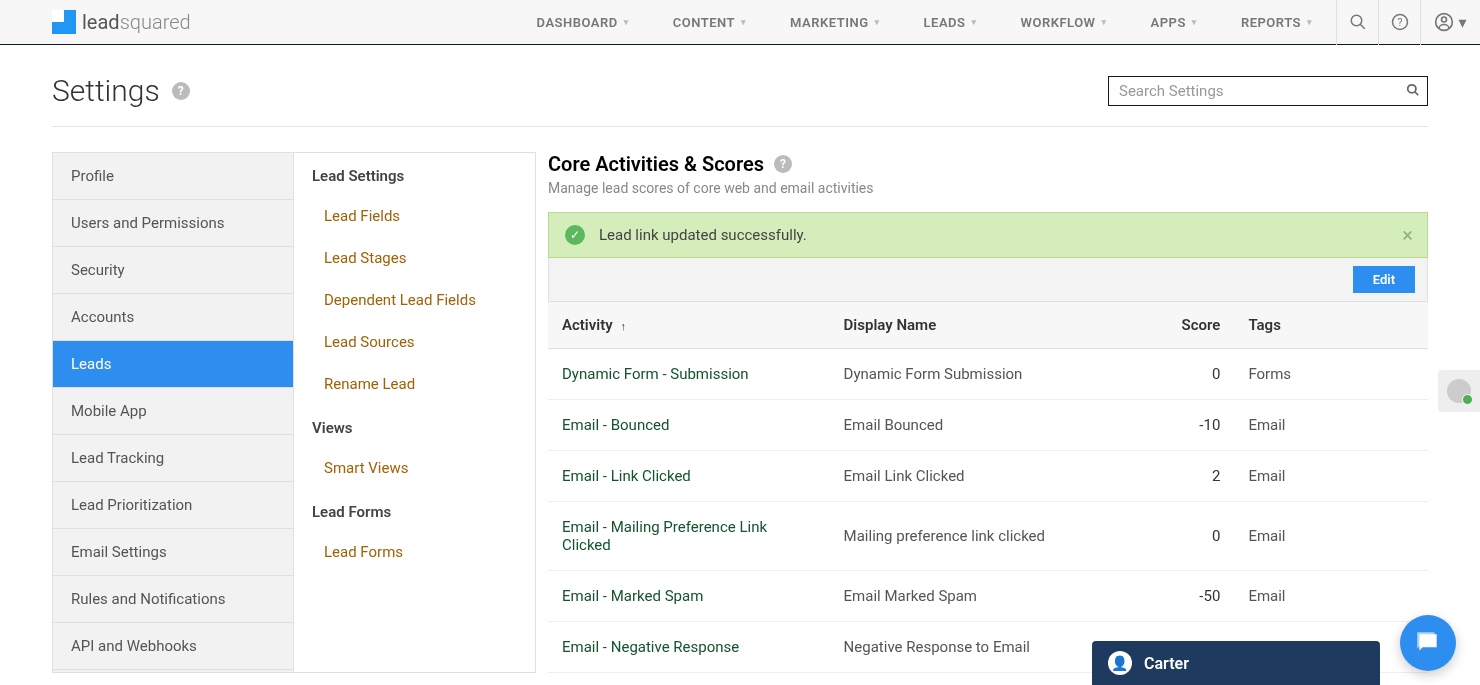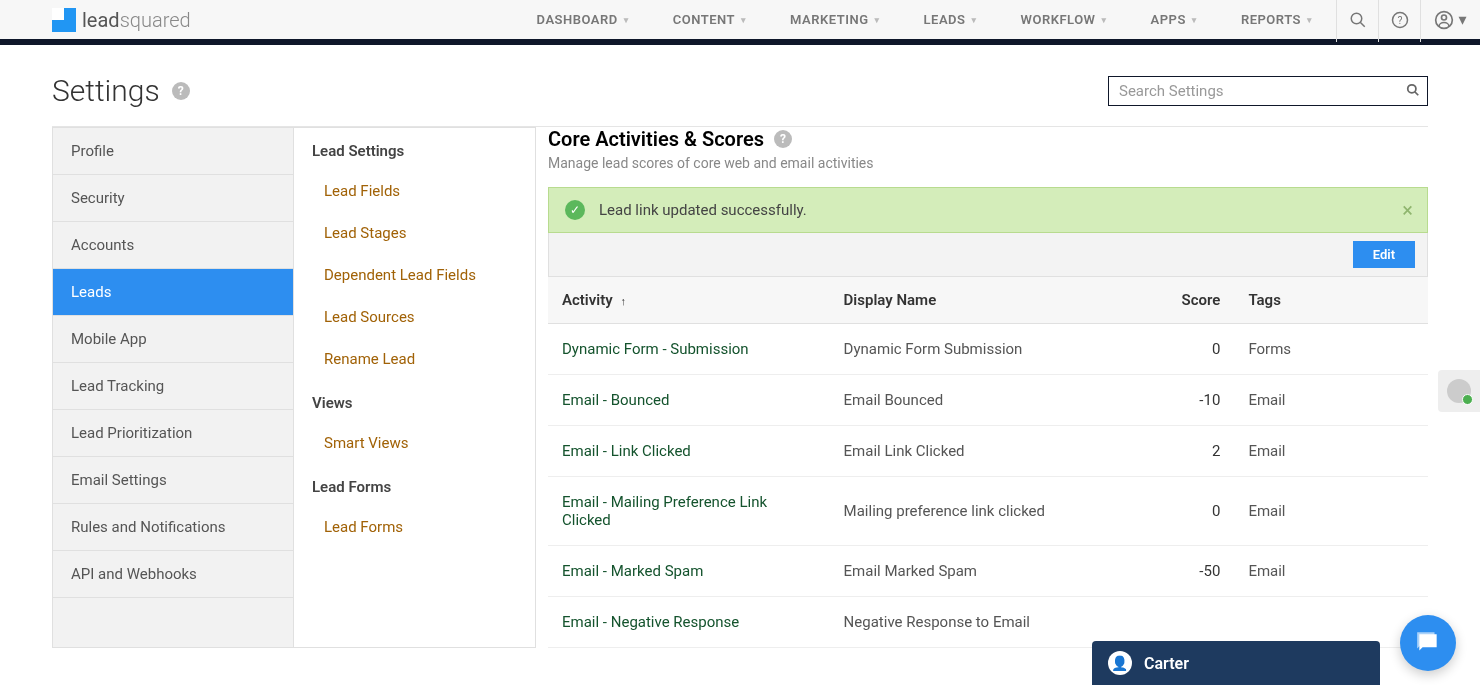--- a/index.html
+++ b/index.html
@@ -1,17 +1,17 @@
 <!DOCTYPE html>
 <html><head>
 <meta charset="utf-8">
 <style>
 * { margin: 0; padding: 0; box-sizing: border-box; font-family: -apple-system, BlinkMacSystemFont, "Segoe UI", Roboto, Arial, sans-serif; }
 body { background: #fff; color: #333; }
-.topbar { height: 45px; background: #f7f7f7; border-bottom: 6px solid #0f172a; display: flex; align-items: center; padding: 0 0 0 52px; }
+.topbar { height: 45px; background: #f7f7f7; border-bottom: 1px solid #0f172a; display: flex; align-items: center; padding: 0 0 0 52px; }
 .logo { display: flex; align-items: center; gap: 6px; margin-right: 100px; }
 .logo-icon { width: 24px; height: 24px; background: #2196F3; position: relative; }
 .logo-icon::before { content:''; position:absolute; top:0; left:0; width:12px; height:12px; background:#fff; }
 .logo-text { font-size: 20px; font-weight: 400; color: #666; letter-spacing: 0; }
 .logo-text .lead { color: #555; font-weight: 400; }
 .logo-text .squared { color: #888; font-weight: 300; }
 .nav { display: flex; gap: 16px; margin-left: auto; }
 .nav-item { padding: 0 14px; font-size: 13px; color: #777; font-weight: 600; letter-spacing: 0.5px; display:flex; align-items:center; gap:6px; height:45px; cursor:pointer; }
 .nav-item .chev { font-size: 9px; color: #bbb; }
 .nav-icons { display:flex; align-items:center; margin-left: 10px; }
@@ -21,21 +21,21 @@
 .page { padding: 28px 52px 0 52px; }
 .page-header { display:flex; align-items:center; justify-content:space-between; border-bottom:1px solid #e5e5e5; padding-bottom: 18px; margin-bottom: 0; }
 .page-title-wrap { display:flex; align-items:center; gap:12px; }
 .page-title { font-size: 30px; font-weight: 300; color: #333; }
 .help-dot { width:18px; height:18px; border-radius:50%; background:#bbb; color:#fff; font-size:12px; display:flex; align-items:center; justify-content:center; font-weight:bold; }
 .search-settings { position:relative; }
 .search-settings input { width: 320px; height: 30px; border:1px solid #0f172a; padding: 0 30px 0 10px; font-size:15px; color:#666; }
 .search-settings input::placeholder { color:#999; }
 .search-settings .sicon { position:absolute; right:8px; top:6px; color:#666; }
 
-.body-row { display:flex; gap:0; }
+.body-row { display:flex; margin-top: 25px; gap:0; }
 .sidebar1 { width: 242px; background:#f2f2f2; border:1px solid #e0e0e0; }
 .sidebar1-item { padding: 14px 18px; font-size: 15px; color:#555; border-bottom:1px solid #e0e0e0; cursor:pointer; }
 .sidebar1-item.active { background:#2d8ef0; color:#fff; }
 .sidebar2 { width: 242px; border:1px solid #e0e0e0; border-left:none; padding: 0; }
 .sidebar2-heading { padding: 14px 18px 10px 18px; font-size:15px; color:#444; font-weight:600; }
 .sidebar2-item { padding: 12px 18px 12px 30px; font-size:15px; color:#a16207; cursor:pointer; }
 .main { flex:1; padding: 0 0 0 12px; }
 .main-title-wrap { display:flex; align-items:center; gap:10px; }
 .main-title { font-size: 20px; font-weight:600; color:#000000; }
 .main-sub { font-size:14px; color:#888; margin-top:4px; }
@@ -143,20 +143,21 @@
             <line x1="21" y1="21" x2="15" y2="15"></line>
           </svg>
       </span>
     </div>
   </div>
 
   <div class="body-row">
 
     <div class="sidebar1" id="sidebar1">
         <div class="sidebar1-item">Profile</div>
+        <div class="sidebar1-item">Users and Permissions</div>
         <div class="sidebar1-item">Security</div>
         <div class="sidebar1-item">Accounts</div>
         <div class="sidebar1-item active">Leads</div>
         <div class="sidebar1-item">Mobile App</div>
         <div class="sidebar1-item">Lead Tracking</div>
         <div class="sidebar1-item">Lead Prioritization</div>
         <div class="sidebar1-item">Email Settings</div>
         <div class="sidebar1-item">Rules and Notifications</div>
         <div class="sidebar1-item">API and Webhooks</div>
       </div>

